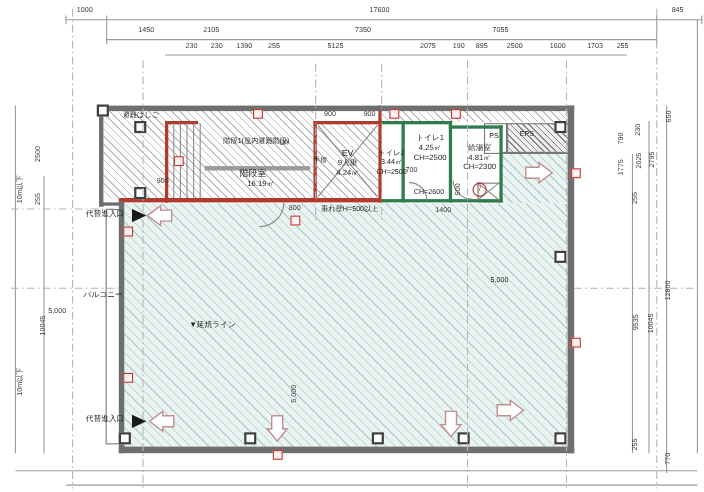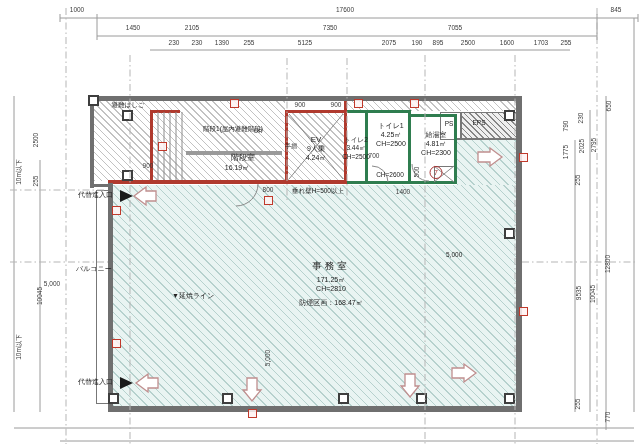--- a/index.html
+++ b/index.html
@@ -25,21 +25,21 @@
     transform:translate(-50%,-50%);}
   .dim.v{transform:translate(-50%,-50%) rotate(-90deg);}
   
   .lbl{position:absolute;z-index:6;white-space:nowrap;line-height:1.25;color:#222;}
   .center{text-align:center;transform:translateX(-50%);}
   .sub{font-size:7px;}
   .tiny{font-size:6px;}
   .name8{font-size:8px;}
   .lb-ladder{left:128px;top:101px;font-size:6.5px;transform:translateX(-50%);}
   .lb-stairnote{left:233px;top:125px;font-size:6.5px;}
-  .lb-stairname{left:243px;top:153px;font-size:8px;}
+  .lb-stairname{left:230px;top:153px;font-size:8px;}
   .lb-stairarea{left:237px;top:164px;}
   .lb-up{left:258px;top:128px;}
   .lb-handrail{left:291px;top:143px;}
   .lb-ev{left:316px;top:135px;font-size:8px;}
   .lb-toilet2{left:356px;top:136px;font-size:6.5px;line-height:1.3;}
   .lb-toilet1{left:391px;top:122px;font-size:7px;}
   .lb-corridorch{left:390px;top:171px;font-size:6.5px;}
   .lb-kitchen{left:436px;top:131px;font-size:7px;}
   .lb-knum{left:436px;top:160px;}
   .circ{display:inline-block;width:11px;height:11px;border:1px solid #a33;border-radius:50%;
@@ -147,26 +147,20 @@
   </div>
   <div class="lbl center lb-knum">
     <span class="circ">7</span>
   </div>
 
   <div class="lbl center lb-ps">PS</div>
   <div class="lbl center lb-eps">EPS</div>
 
   <div class="lbl lb-hang">垂れ壁H=500以上</div>
 
-  <div class="lbl center lb-office">
-    <div class="office-name">事務室</div>
-    <div class="sub">171.25㎡</div>
-    <div class="sub">CH=2810</div>
-    <div class="sub gap2">防煙区画：168.47㎡</div>
-  </div>
   <div class="lbl lb-dim5000r dim-like">5,000</div>
 
   <div class="lbl lb-fire">▼延焼ライン</div>
   <div class="lbl lb-balcony">バルコニー</div>
   <div class="lbl lb-entry1">代替進入口</div>
   <div class="lbl lb-entry2">代替進入口</div>
 
 <svg width="640" height="447" class="lines">
       <line x1="60" y1="18" x2="638" y2="18" stroke="#9a9a9a" stroke-width="1"></line>
       <line x1="97" y1="36" x2="597" y2="36" stroke="#9a9a9a" stroke-width="1"></line>

